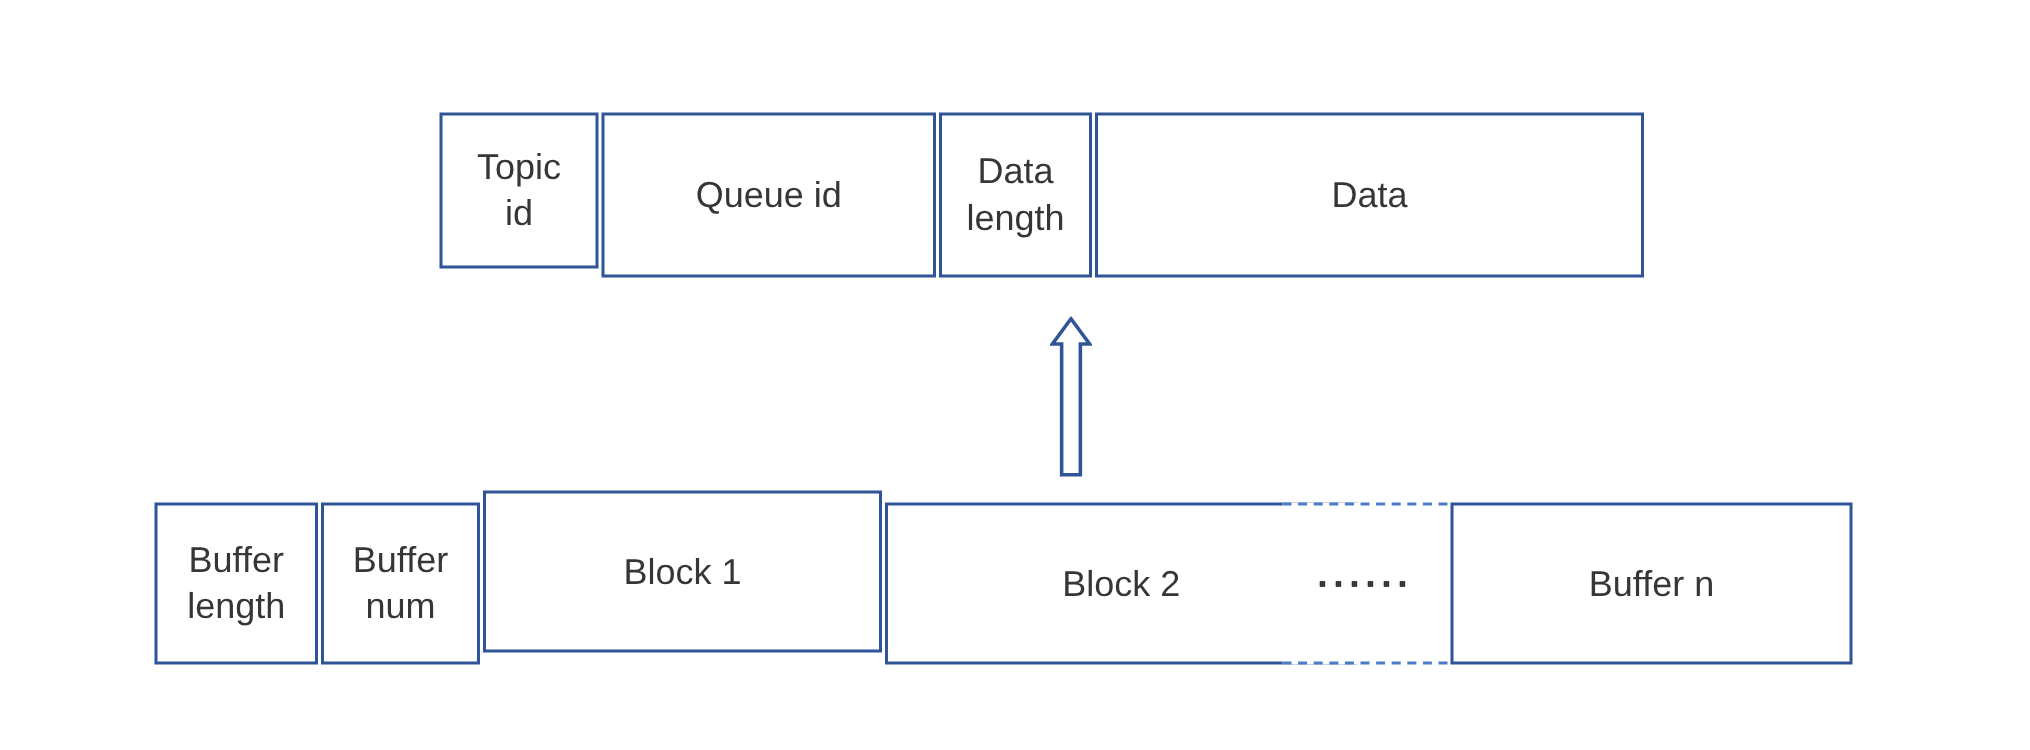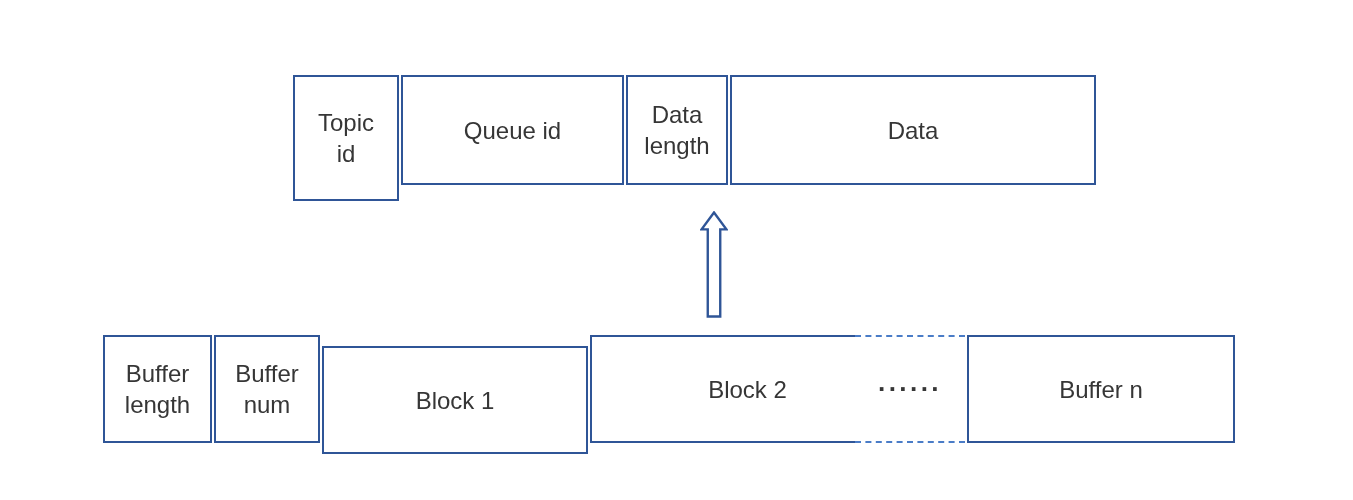--- a/index.html
+++ b/index.html
@@ -46,21 +46,21 @@
     position:absolute;
     left:700px;top:211px;
     width:28px;height:107px;
   }
 </style>
 </head>
 <body>
 
 <div class="canvas">
 
-  <div class="cell" style="left:293px;top:75px;width:106px;height:126px">
+  <div class="cell" style="left:293px;top:75px;width:106px;height:104px">
     <span>Topic
 id</span>
   </div>
   <div class="cell" style="left:401px;top:75px;width:223px;height:110px">
     <span>Queue id</span>
   </div>
   <div class="cell" style="left:626px;top:75px;width:102px;height:110px">
     <span>Data
 length</span>
   </div>
@@ -73,21 +73,21 @@
   </svg>
 
   <div class="cell" style="left:103px;top:335px;width:109px;height:108px">
     <span>Buffer
 length</span>
   </div>
   <div class="cell" style="left:214px;top:335px;width:106px;height:108px">
     <span>Buffer
 num</span>
   </div>
-  <div class="cell" style="left:322px;top:346px;width:266px;height:108px">
+  <div class="cell" style="left:322px;top:327px;width:266px;height:108px">
     <span>Block 1</span>
   </div>
   <div class="cell" style="left:590px;top:335px;width:315px;height:108px">
     <span>Block 2</span>
   </div>
   <div class="cell dashed" style="left:855px;top:335px;width:110px;height:108px">
     <span class="dots-label">······</span>
   </div>
   <div class="cell" style="left:967px;top:335px;width:268px;height:108px">
     <span>Buffer n</span>

